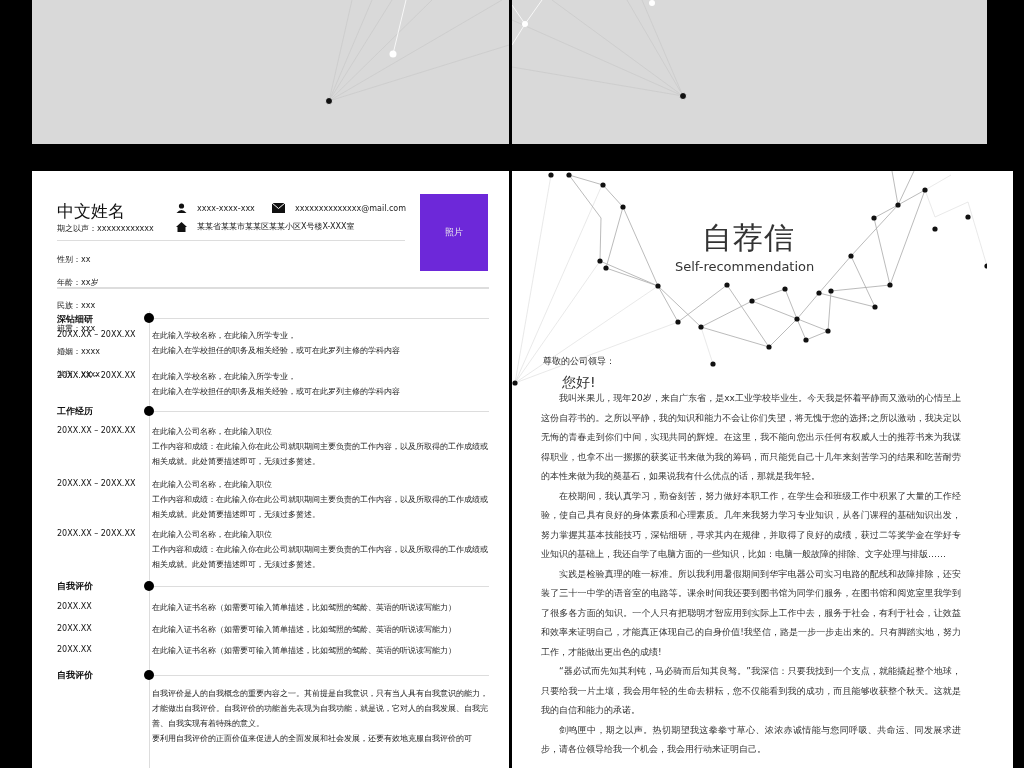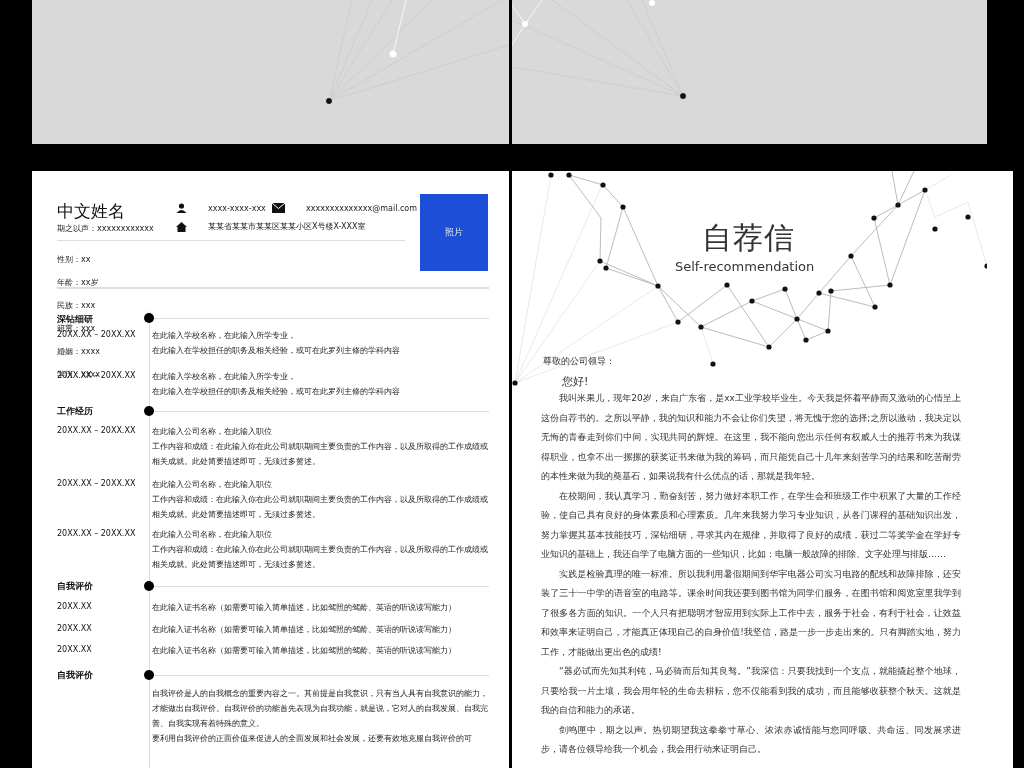--- a/index.html
+++ b/index.html
@@ -7,37 +7,37 @@
   .panel-top{position:absolute;top:0;height:144px;background:#d9d9d9;overflow:hidden;}
   #top-left{left:32px;width:477px;}
   #top-right{left:512px;width:475px;}
   .page{position:absolute;top:171px;height:597px;background:#fff;overflow:hidden;}
   #page-resume{left:32px;width:477px;}
   #page-letter{left:512px;width:501px;}
   svg.net{position:absolute;left:0;top:0;}
   
   .name{position:absolute;left:25px;top:29px;font-size:17px;color:#111;}
   .intent{position:absolute;left:25px;top:52px;font-size:8px;color:#222;}
-  .contact{position:absolute;font-size:8px;color:#222;display:flex;align-items:center;gap:21px;white-space:nowrap;}
+  .contact{position:absolute;font-size:8px;color:#222;display:flex;align-items:center;gap:10px;white-space:nowrap;}
   .ic{display:inline-block;width:11px;height:10px;}
   .hdr-rule{position:absolute;left:25px;top:69px;width:348px;height:1px;background:#ddd;}
   .basic{position:absolute;left:25px;top:83px;font-size:8px;color:#222;display:flex;gap:12px;white-space:nowrap;flex-direction:column;}
-  .photo{position:absolute;left:388px;top:23px;width:68px;height:77px;background:#1d4ed8;color:#eee;font-size:9px;display:flex;align-items:center;justify-content:center;}
+  .photo{position:absolute;left:388px;top:23px;width:68px;height:77px;background:#6d28d9;color:#eee;font-size:9px;display:flex;align-items:center;justify-content:center;}
   .main-rule{position:absolute;left:25px;top:116px;width:432px;height:2px;background:#ddd;}
   .timeline{position:absolute;left:117px;top:140px;width:1px;height:460px;background:#ddd;}
   .sec-title{position:absolute;left:25px;font-size:9px;font-weight:bold;color:#111;}
   .sec-dot{position:absolute;left:112px;width:10px;height:10px;border-radius:50%;background:#000;}
   .sec-line{position:absolute;left:122px;width:335px;height:1px;background:#ddd;}
   .date{position:absolute;left:25px;font-size:8px;color:#111;text-align:right;}
   .entry{position:absolute;left:120px;width:340px;font-size:8px;line-height:15px;color:#222;}
   
   .lt-title{position:absolute;left:190px;top:47px;font-size:30px;color:#333;letter-spacing:1px;}
   .lt-sub{position:absolute;left:163px;top:88px;font-size:13px;color:#333;}
   .salute{position:absolute;left:31px;top:184px;font-size:9px;color:#333;}
-  .hello{position:absolute;left:50px;top:203px;font-size:11px;color:#333;}
+  .hello{position:absolute;left:50px;top:203px;font-size:14px;color:#333;}
   .body{position:absolute;left:29px;top:218px;width:420px;font-size:9px;line-height:19.5px;color:#333;}
   .body p{margin:0;text-indent:2em;text-align:justify;}
 </style>
 </head>
 <body>
 
 <div class="panel-top" id="top-left">
   <svg class="net" width="477" height="144">
     <g stroke="#c8c8c8" stroke-width="0.7" fill="none">
       <line x1="297" y1="101" x2="320" y2="0"></line>

